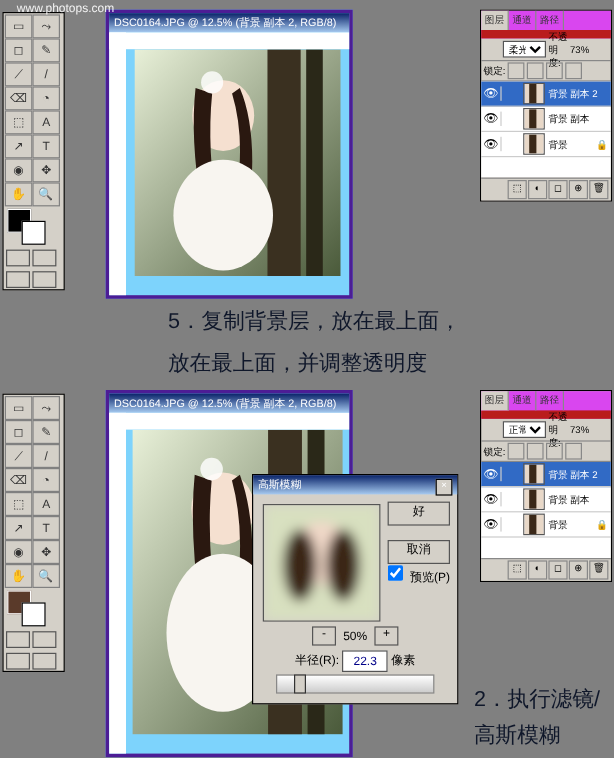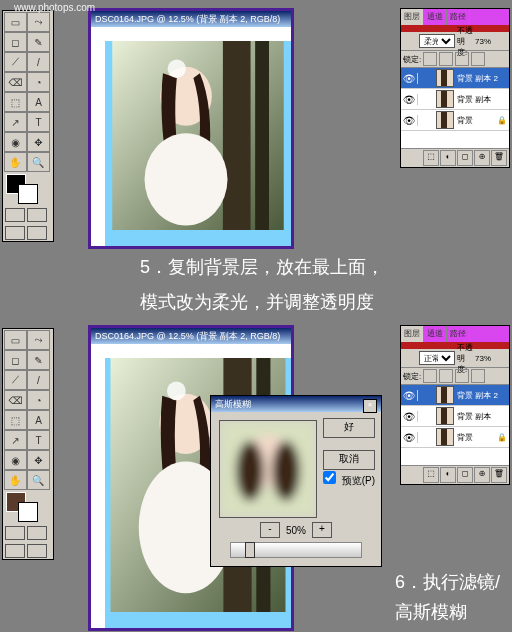--- a/index.html
+++ b/index.html
@@ -30,21 +30,21 @@
   .layer-list{background:#fff;min-height:80px}
   .layer-row{height:20px;display:flex;align-items:center;border-bottom:1px solid #ccc}
   .layer-row.sel{background:#316ac5;color:#fff}
   .eye{width:16px;text-align:center;border-right:1px solid #ccc;font-size:10px}
   .link{width:14px;border-right:1px solid #ccc}
   .thumb{width:16px;height:16px;margin:0 3px;border:1px solid #555}
   .layer-name{font-size:8px;flex:1}
   .layer-lock{width:12px;font-size:8px}
   .panel-foot{height:18px;background:#d4d0c8;border-top:1px solid #888;display:flex;justify-content:flex-end;align-items:center;padding:0 2px;gap:1px}
   .foot-ico{width:14px;height:14px;border:1px solid #888;font-size:8px;text-align:center;line-height:12px}
-  .caption{position:absolute;font-size:18px;color:#ffffff}
+  .caption{position:absolute;font-size:18px;color:#0f172a}
   .dialog{position:absolute;background:#d4d0c8;border:1px solid #000;width:170px}
   .dlg-body{padding:6px;position:relative}
   .dlg-preview{width:96px;height:96px;border:1px solid #555;margin:2px 0 4px 2px}
   .dlg-btn{position:absolute;right:6px;width:50px;height:18px;background:#d4d0c8;border:1px solid #555;font-size:10px;text-align:center;line-height:16px}
   .dlg-zoom{display:flex;align-items:center;gap:6px;margin:4px 0;font-size:10px;justify-content:center}
   .zoom-b{width:18px;height:14px;border:1px solid #555;text-align:center;line-height:12px;font-size:10px}
   .dlg-slider{width:130px;height:14px;margin:2px auto;position:relative;background:linear-gradient(#fff,#ccc);border:1px solid #888}
   .slider-thumb{position:absolute;top:-1px;width:8px;height:14px;background:#d4d0c8;border:1px solid #333}
   .dlg-radius{text-align:center;font-size:10px;margin-top:4px}
   .dlg-radius input{width:32px;height:14px;font-size:10px;background:#fff;border:1px solid #555;text-align:center;color:#008}
@@ -164,21 +164,21 @@
   <div class="panel-foot">
     <span class="foot-ico">⬚</span>
     <span class="foot-ico">◐</span>
     <span class="foot-ico">◻</span>
     <span class="foot-ico">⊕</span>
     <span class="foot-ico">🗑</span>
   </div>
 </div>
 
 <div class="caption" style="top:255px;left:140px">5．复制背景层，放在最上面，</div>
-<div class="caption" style="top:290px;left:140px">模式改为柔光，并调整透明度</div>
+<div class="caption" style="top:290px;left:140px">放在最上面，并调整透明度</div>
 
 <div class="toolbox tbox2" style="top:328px;left:2px">
   <div class="tool">▭</div>
   <div class="tool">⤳</div>
   <div class="tool">◻</div>
   <div class="tool">✎</div>
   <div class="tool">⟋</div>
   <div class="tool">/</div>
   <div class="tool">⌫</div>
   <div class="tool">◔</div>
@@ -307,20 +307,25 @@
         <ellipse cx="48" cy="40" rx="24" ry="26" fill="#f0d8c8"></ellipse>
         <ellipse cx="30" cy="50" rx="14" ry="30" fill="#3a2818"></ellipse>
         <ellipse cx="66" cy="50" rx="14" ry="30" fill="#3a2818"></ellipse>
       </g>
     </svg>
     <div class="dlg-zoom">
       <span class="zoom-b">-</span>
       <span>50%</span>
       <span class="zoom-b">+</span>
     </div>
+    <div class="dlg-radius">
+      <span>半径(R):</span>
+      <input value="22.3" style="">
+      <span>像素</span>
+    </div>
     <div class="dlg-slider">
       <div class="slider-thumb" style="left:14px"></div>
     </div>
   </div>
 </div>
 
-<div class="caption" style="top:570px;left:395px">6．执行滤镜/</div>
+<div class="caption" style="top:570px;left:395px">2．执行滤镜/</div>
 <div class="caption" style="top:600px;left:395px">高斯模糊</div>
 
 </body></html>

